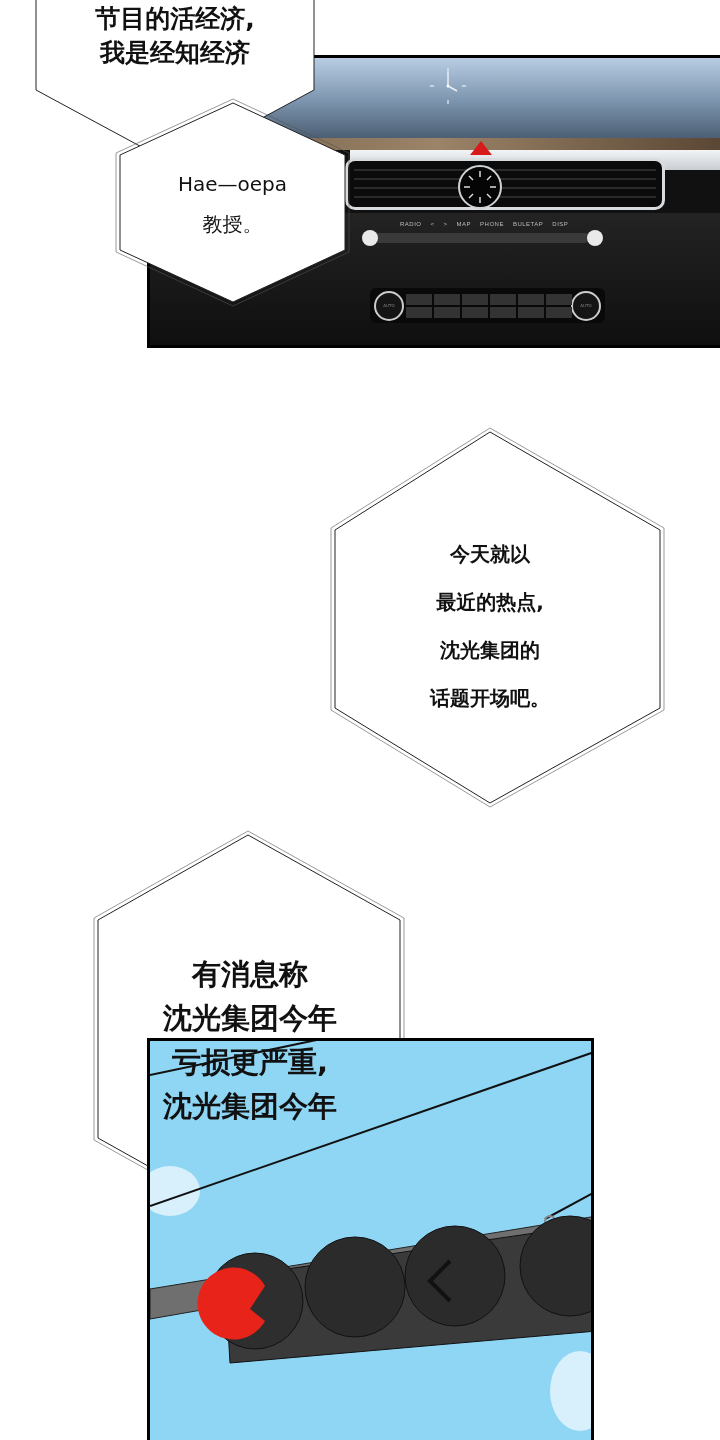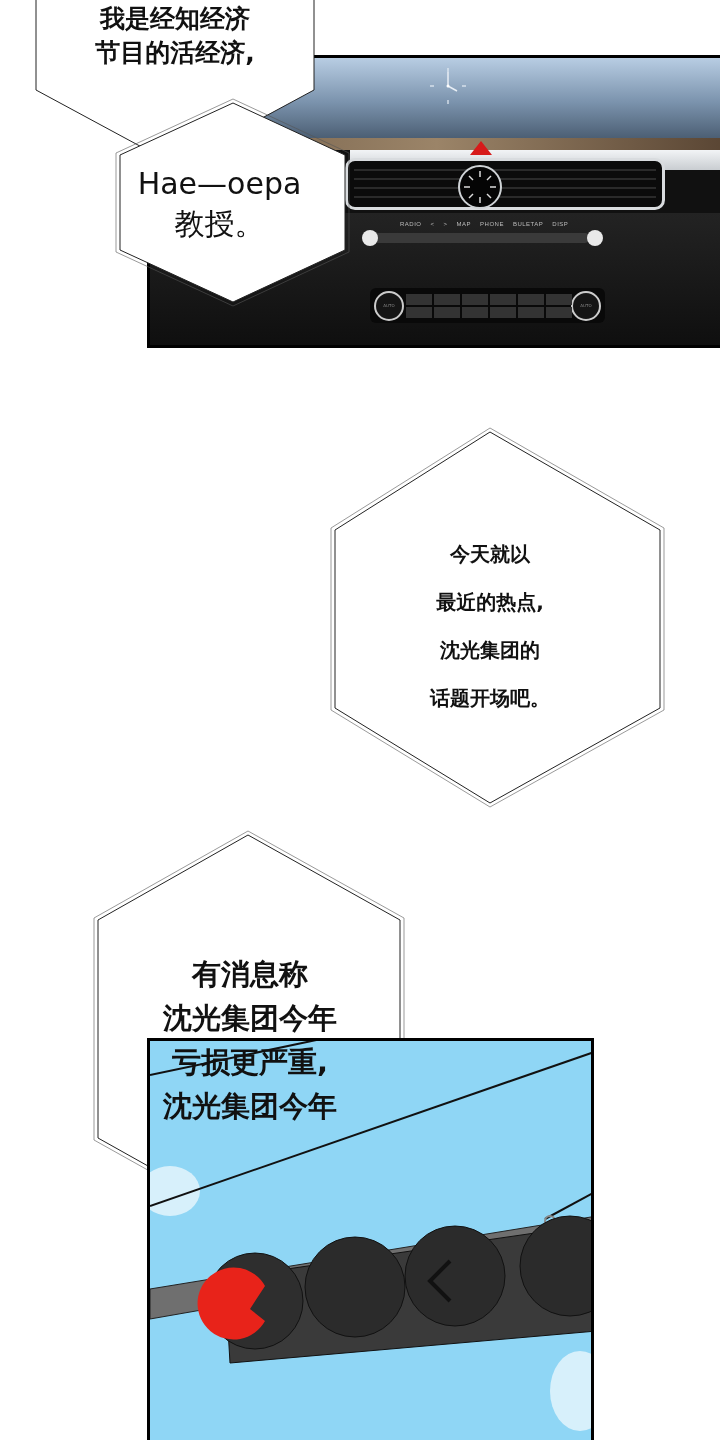--- a/index.html
+++ b/index.html
@@ -105,24 +105,24 @@
     <polygon points="248,835 400,920 400,1138 248,1222 98,1138 98,920"></polygon>
   </g>
   <g fill="none" stroke="#555" stroke-width="0.6">
     <polygon points="233,99 349,153 349,252 233,306 116,252 116,153"></polygon>
     <polygon points="490,428 664,528 664,710 490,807 331,710 331,528"></polygon>
     <polygon points="248,831 404,918 404,1140 248,1226 94,1140 94,918"></polygon>
   </g>
 </svg>
 
 <div class="bubble-text" style="left:40px;top:2px;width:270px;font-size:25px;line-height:34px;">
+  <div>节目的活经济,</div>
   <div>我是经知经济</div>
-  <div>节目的活经济,</div>
 </div>
-<div class="bubble-text" style="left:112px;top:164px;width:215px;font-size:30px;line-height:40px;font-weight:normal;">
+<div class="bubble-text" style="left:125px;top:164px;width:215px;font-size:20px;line-height:40px;font-weight:normal;">
   <div>Hae—oepa</div>
   <div>教授。</div>
 </div>
 <div class="bubble-text" style="left:345px;top:530px;width:290px;font-size:20px;line-height:48px;">
   <div>今天就以</div>
   <div>最近的热点,</div>
   <div>沈光集团的</div>
   <div>话题开场吧。</div>
 </div>
 

